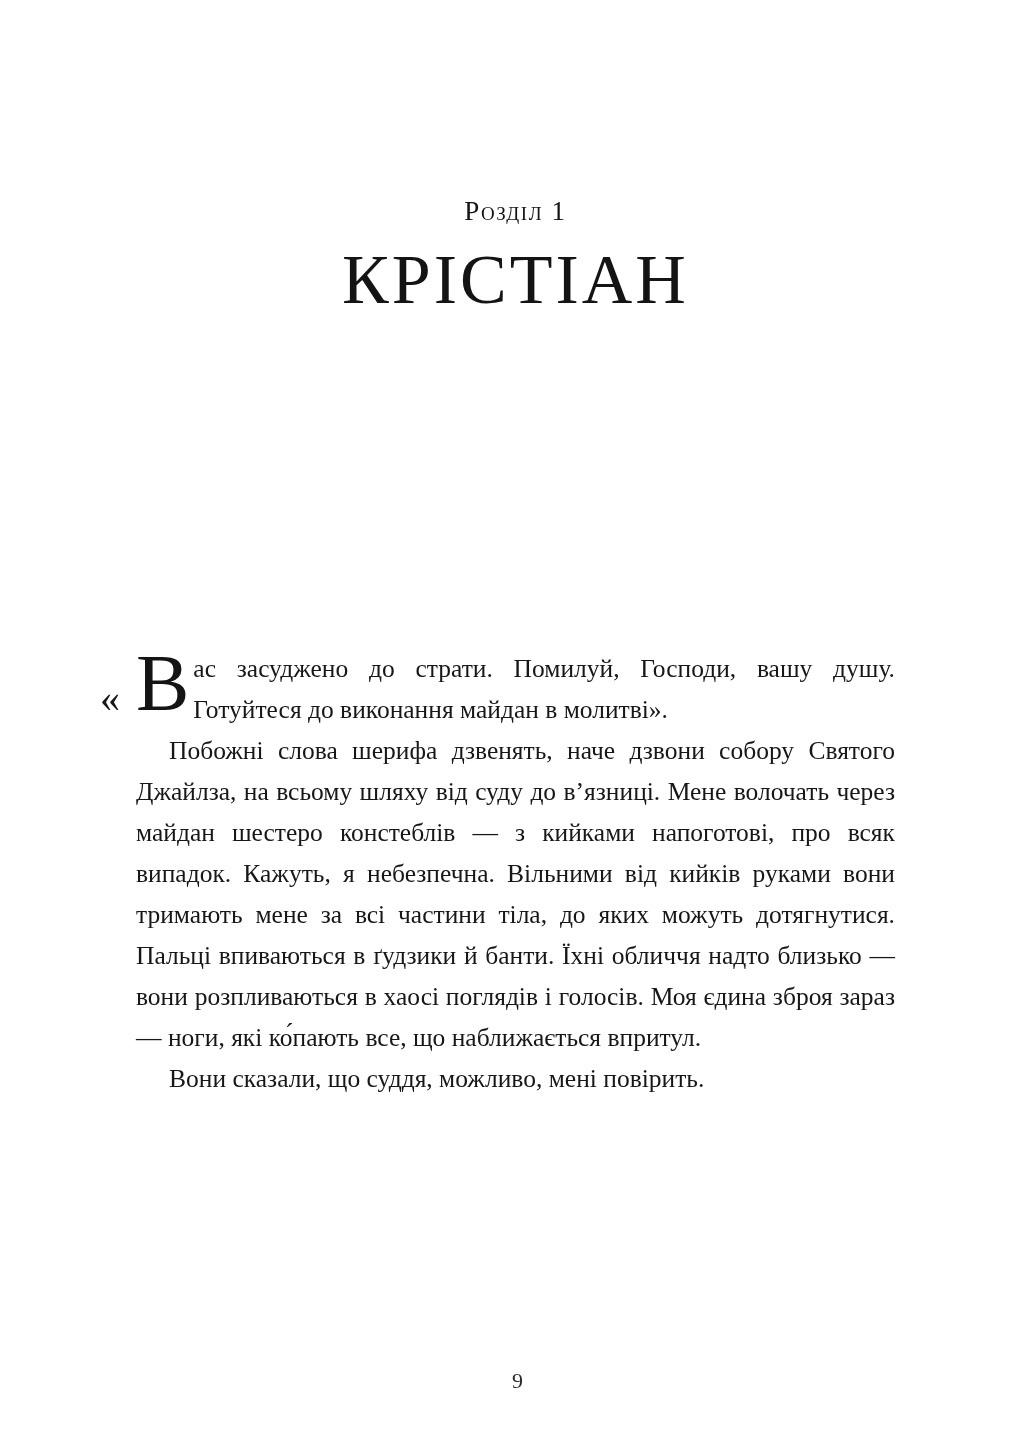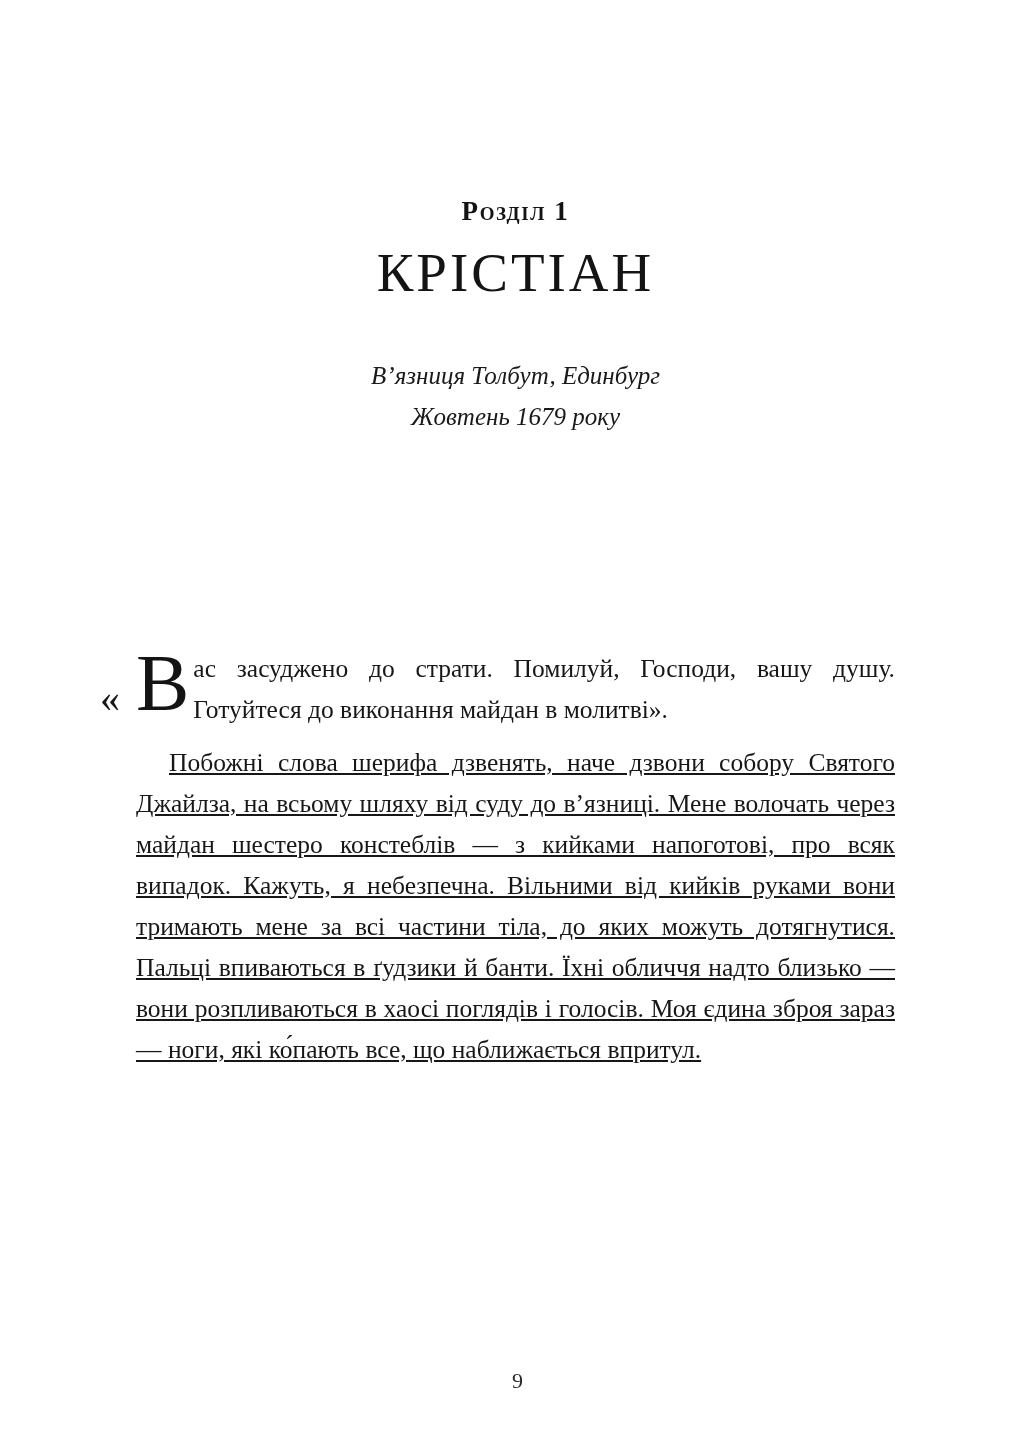--- a/index.html
+++ b/index.html
@@ -28,38 +28,38 @@
   .chapter-head {
     position: absolute;
     left: 136px;
     top: 196px;
     width: 759px;
     text-align: center;
   }
 
   .chapter-label {
     font-family: "Liberation Serif", "DejaVu Serif", serif;
-    font-weight: 700;
+    font-weight: 400;
     font-size: 27px;
     line-height: 1.15;
     letter-spacing: 1.6px;
     font-variant: small-caps;
     text-transform: lowercase;
     color: #141414;
     margin: 0;
   }
   
   .chapter-label::first-letter {
     text-transform: uppercase;
   }
 
   .chapter-title {
     font-family: "Liberation Serif", "DejaVu Serif", serif;
     font-weight: 400;
-    font-size: 55px;
+    font-size: 70px;
     line-height: 1.0;
     letter-spacing: 3px;
     color: #141414;
     margin: 18px 0 0 0;
     white-space: nowrap;
   }
 
   .chapter-sub {
     font-family: "Liberation Serif", "DejaVu Serif", serif;
     font-style: italic;
@@ -87,21 +87,21 @@
     color: #171717;
     margin: 0;
     text-indent: 33px;
     hyphens: manual;
   }
   .para.first {
     text-indent: 0;
     position: relative;
   }
   
-  .para + .para { margin-top: 12px; text-decoration: underline; }
+  .para + .para { margin-top: 0; }
 
   
   .guillemet {
     position: absolute;
     left: -36px;
     top: 30px;
     font-size: 40px;
     line-height: 1;
     color: #171717;
   }
@@ -133,34 +133,31 @@
 </head>
 <body>
 
 <div class="page">
 
   <div class="chapter-head">
     <p class="chapter-label">Розділ 1</p>
 
     <h1 class="chapter-title">КРІСТІАН</h1>
 
-    <div class="chapter-sub">
-      <div>В’язниця Толбут, Единбург</div>
-      <div>Жовтень 1679 року</div>
-    </div>
   </div>
 
   <div class="body-col">
 
     <p class="para first">
       <span class="guillemet">«</span>
       <span class="dropcap">В</span>
       <span>ас засуджено до страти. Помилуй, Господи, вашу душу. Готуйтеся до виконання майдан в молитві».</span>
     </p>
 
     <p class="para">Побожні слова шерифа дзвенять, наче дзвони собору Святого Джайлза, на всьому шляху від суду до в’язниці. Мене волочать через майдан шестеро констеблів — з кий­ками напоготові, про всяк випадок. Кажуть, я небезпечна. Вільними від кийків руками вони тримають мене за всі частини тіла, до яких можуть дотягнутися. Пальці впи­ваються в ґудзики й банти. Їхні обличчя надто близько — вони розпливаються в хаосі поглядів і голосів. Моя єди­на зброя зараз — ноги, які ко́пають все, що наближається впритул.</p>
 
 
+    <p class="para">Вони сказали, що суддя, можливо, мені повірить.</p>
   </div>
 
   <div class="folio">9</div>
 
 </div>
 
 </body></html>

